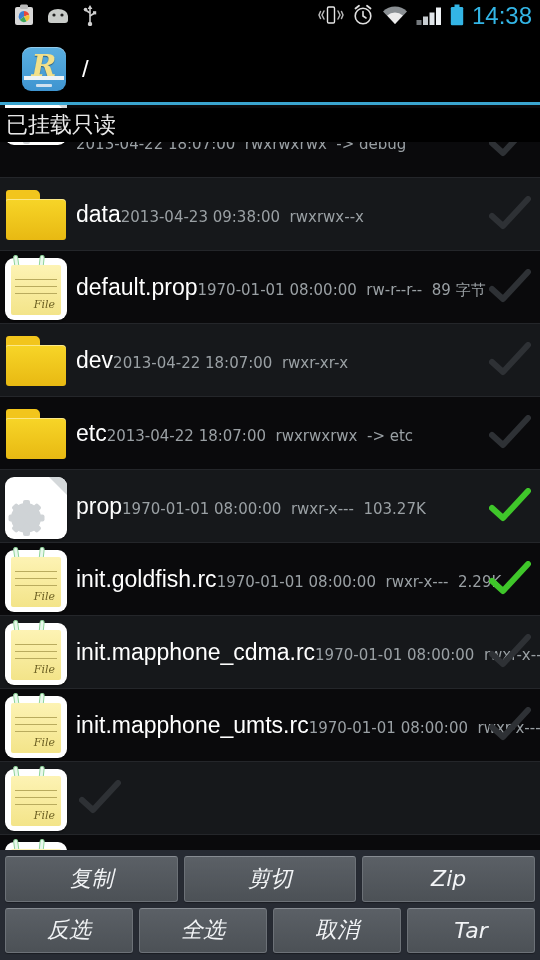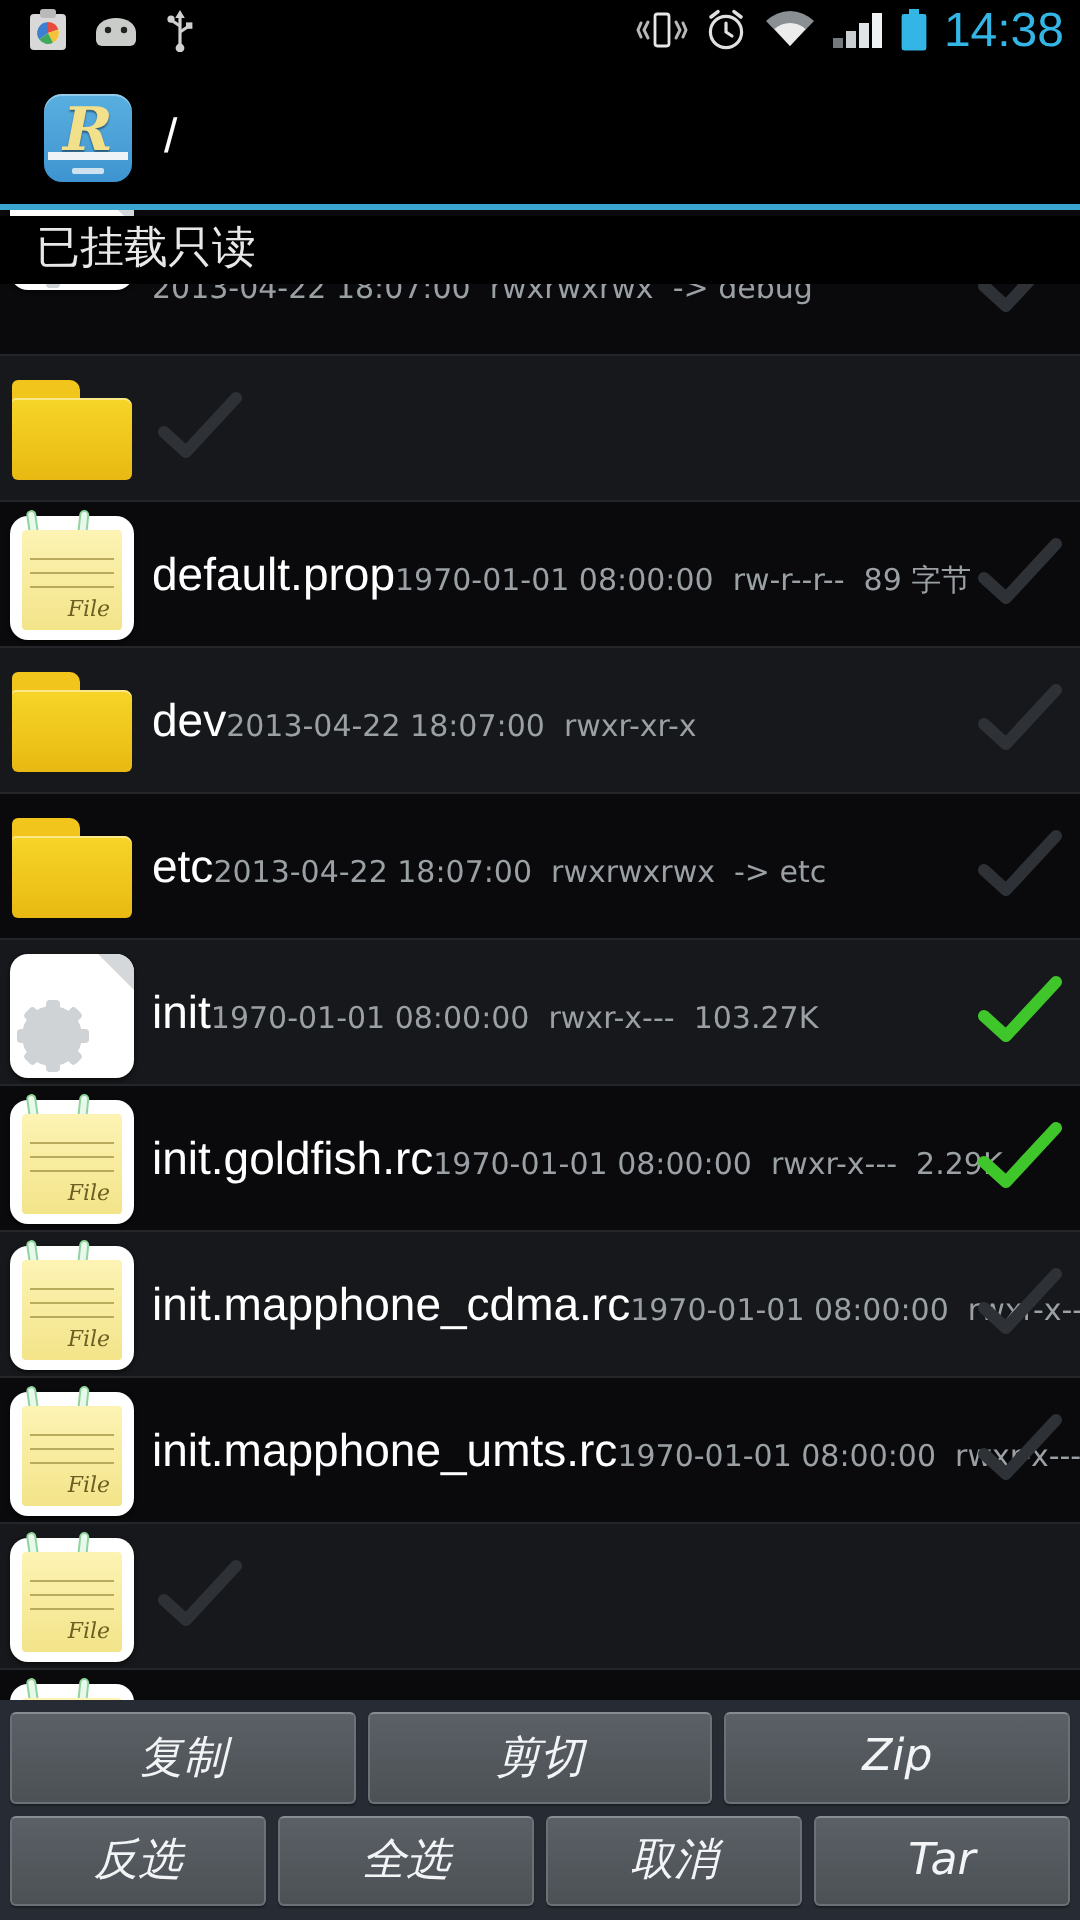--- a/index.html
+++ b/index.html
@@ -10,21 +10,21 @@
     -webkit-font-smoothing:antialiased;
   }
   #app { position:relative; width:540px; height:960px; background:#000; }
 
   
   .statusbar{
     position:absolute; top:0; left:0; width:540px; height:34px;
     background:#000; display:flex; align-items:center;
   }
   .sb-left{ display:flex; align-items:center; gap:12px; padding-left:14px; }
-  .sb-right{ margin-left:auto; display:flex; align-items:center; gap:8px; padding-right:8px; }
+  .sb-right{ margin-left:auto; display:flex; align-items:flex-end; gap:8px; padding-right:8px; }
   .sb-icon{ display:block; }
   .sb-clock{
     color:#33b5e5; font-size:24px; letter-spacing:0px;
     font-family:"Liberation Sans",sans-serif; line-height:1; padding-bottom:2px;
   }
 
   
   .actionbar{
     position:absolute; top:34px; left:0; width:540px; height:70px;
     background:#000; display:flex; align-items:center;
@@ -150,21 +150,21 @@
     width:60px; flex:0 0 auto; display:flex; align-items:center; justify-content:center;
   }
   .check svg{ display:block; }
 
   
   .toast{
     position:absolute; top:108px; left:0; width:540px; height:34px;
     background:#000; display:flex; align-items:center;
   }
   .toast span{
-    color:#e8e8e8; font-size:22px; padding-left:18px; line-height:1;
+    color:#e8e8e8; font-size:22px; padding-left:6px; line-height:1;
     font-family:"DejaVu Sans","Liberation Sans",sans-serif;
     text-align:center;
   }
 
   
   .actions{
     position:absolute; left:0; bottom:0; width:540px; height:110px;
     background:#272b33; padding:6px 5px 7px 5px;
     display:flex; flex-direction:column; gap:6px;
   }
@@ -293,20 +293,21 @@
           </svg>
         </span>
       </div>
       <div class="row odd">
         <span class="icon-wrap">
           <span class="ic-folder">
             <span class="tab"></span>
             <span class="body"></span>
           </span>
         </span>
+        <span class="meta"><span class="fname">data</span><span class="fdetail">2013-04-23 09:38:00&nbsp;&nbsp;rwxrwx--x</span></span>
         <span class="check">
           <svg width="42" height="36" viewBox="0 0 42 36">
             <path d="M3 20 L14 30 L39 3" fill="none" stroke="#2e3135" stroke-width="6" stroke-linecap="round" stroke-linejoin="round"></path>
           </svg>
         </span>
       </div>
       <div class="row even">
         <span class="icon-wrap">
           <span class="ic-note">
             <span class="clip c1"></span>
@@ -360,21 +361,21 @@
             <span class="fold"></span>
             <span class="gear">
               <span class="gear-ring"></span>
               <span class="gear-t" style="transform:rotate(0deg)"></span>
               <span class="gear-t" style="transform:rotate(45deg)"></span>
               <span class="gear-t" style="transform:rotate(90deg)"></span>
               <span class="gear-t" style="transform:rotate(135deg)"></span>
             </span>
           </span>
         </span>
-        <span class="meta"><span class="fname">init</span><span class="fdetail">1970-01-01 08:00:00&nbsp;&nbsp;rwxr-x---&nbsp;&nbsp;103.27K</span></span>
+        <span class="meta"><span class="fname">prop</span><span class="fdetail">1970-01-01 08:00:00&nbsp;&nbsp;rwxr-x---&nbsp;&nbsp;103.27K</span></span>
         <span class="check">
           <svg width="42" height="36" viewBox="0 0 42 36">
             <path d="M3 20 L14 30 L39 3" fill="none" stroke="#3fc62a" stroke-width="6" stroke-linecap="round" stroke-linejoin="round"></path>
           </svg>
         </span>
       </div>
       <div class="row even">
         <span class="icon-wrap">
           <span class="ic-note">
             <span class="clip c1"></span>

